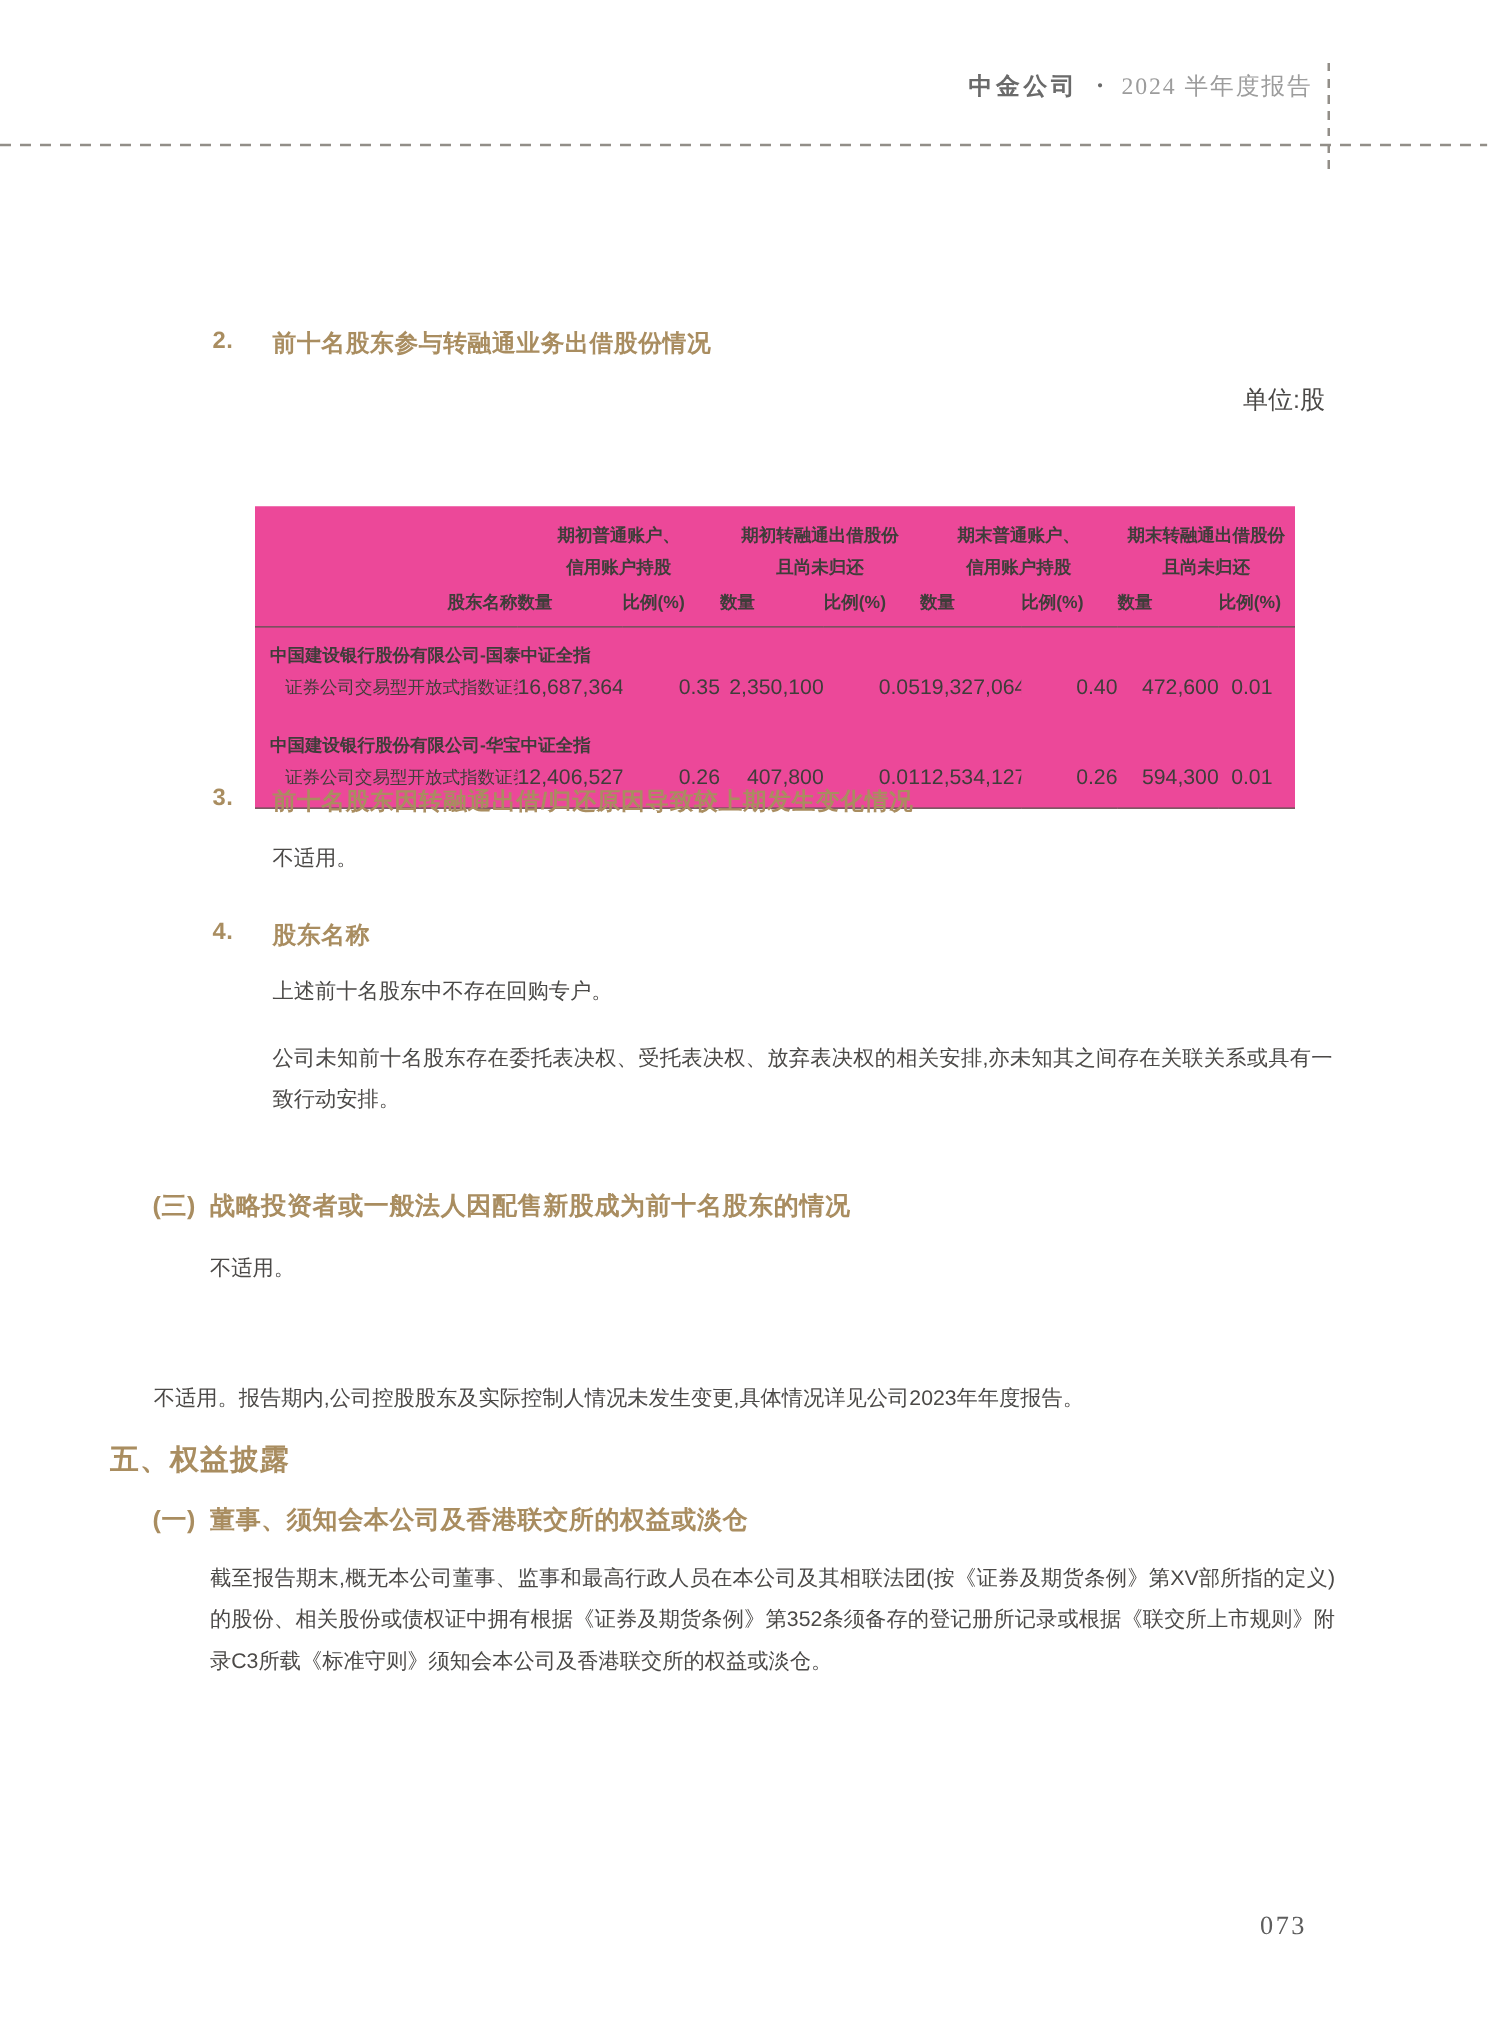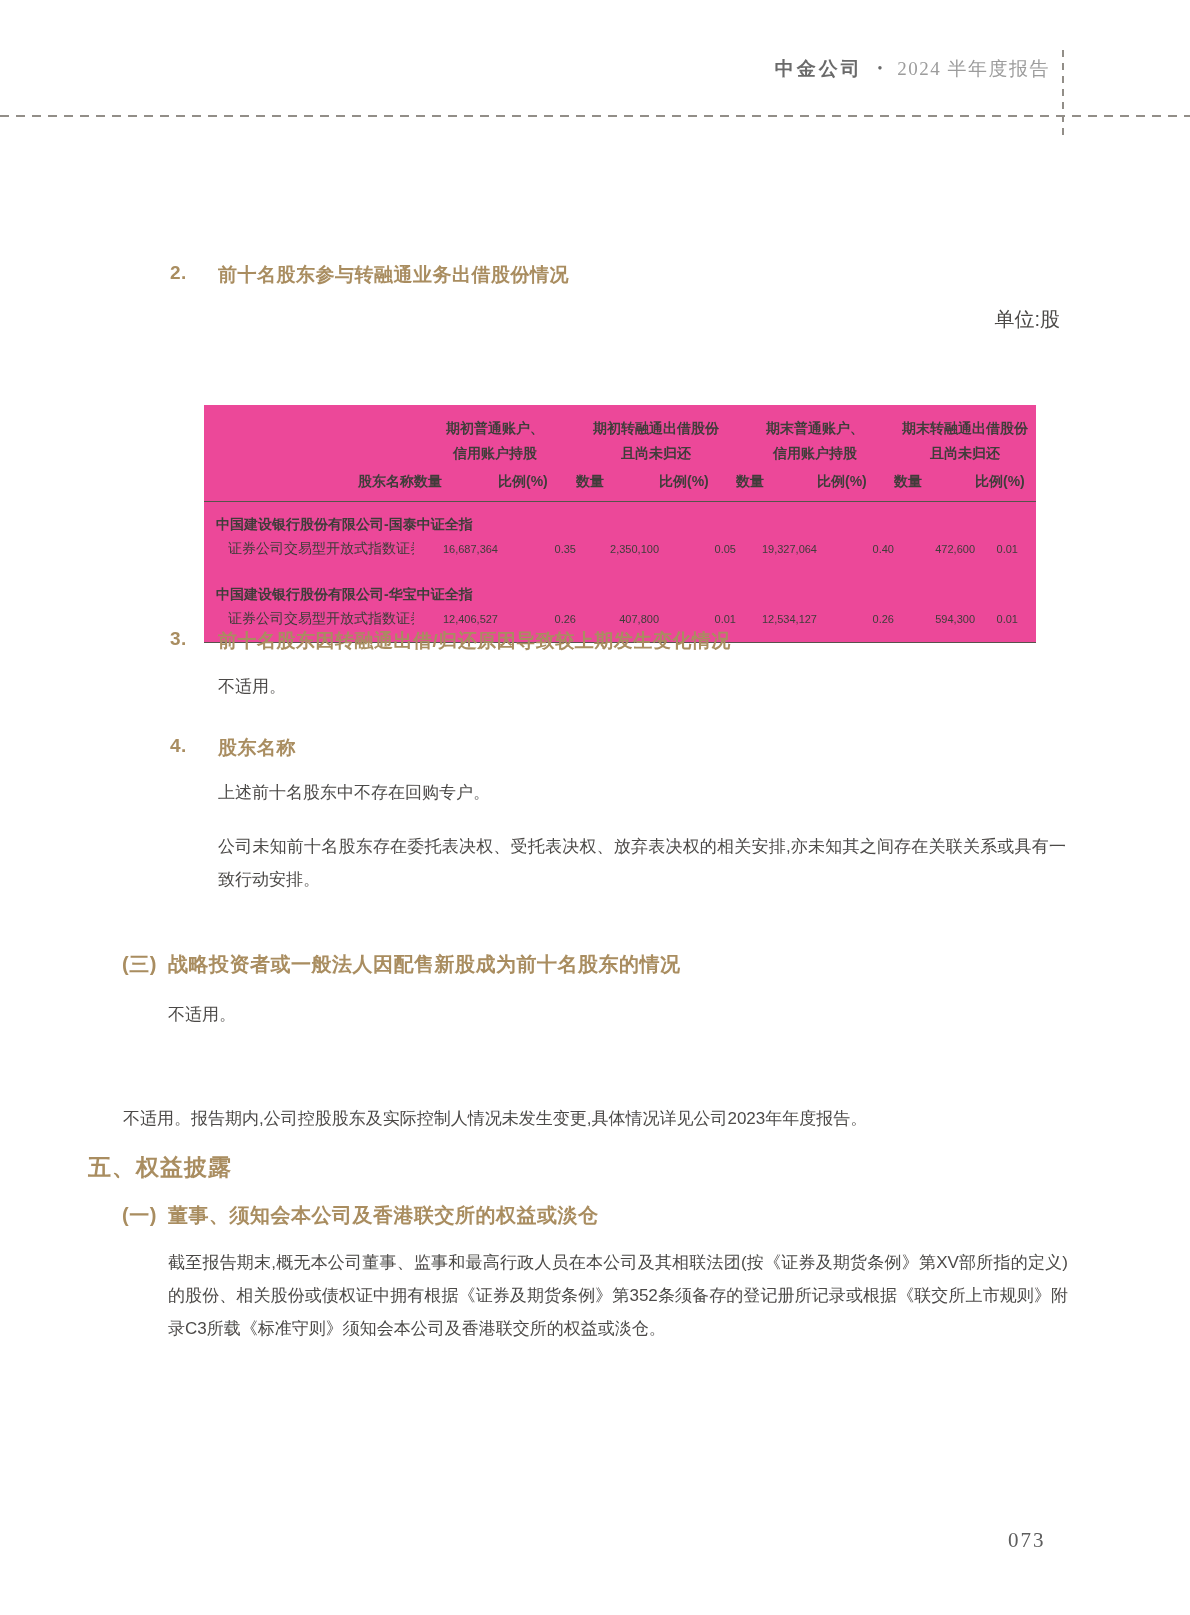--- a/index.html
+++ b/index.html
@@ -36,21 +36,21 @@
   .sh-table-wrap{position:absolute;top:366px;left:204px;width:832px;background:#ec4899;margin-top:39px;}
   table.sh{border-collapse:collapse;table-layout:fixed;width:832px;font-size:14px;color:#3f3d3a;}
   table.sh td{overflow:hidden;white-space:nowrap;}
   .gh{ text-align:center;font-weight:bold;padding:4px 0;}
   .gh1{padding:15px 0 3px;}
   .sub-h{font-weight:bold;text-align:left;padding:6px 0 10px;border-bottom:1.6px solid #57534c;}
   .name-h{font-weight:bold;text-align:right;padding:6px 0 10px 6px;border-bottom:1.6px solid #57534c;font-family:Liberation Serif, serif;}
   .row-name1 td{padding:14px 0 2px 12px;text-align:left;font-weight:bold;}
   .row-name2 td{padding:4px 0 14px;text-align:right;}
   .row-name2 td.name2{padding-left:24px;text-align:left;}
-  .num{font-size:11px;}
+  .num{font-size:17px;}
   td.lastcol{padding-right:18px;}
   tr.table-end td{border-bottom:1.6px solid #57534c;}
 
   .page-number{position:absolute;top:1528px;left:1008px;font-family:"Liberation Serif",serif;
                font-size:21px;color:#5d5d5d;letter-spacing:2px;}
 </style>
 </head>
 <body>
 
 <div class="page">

